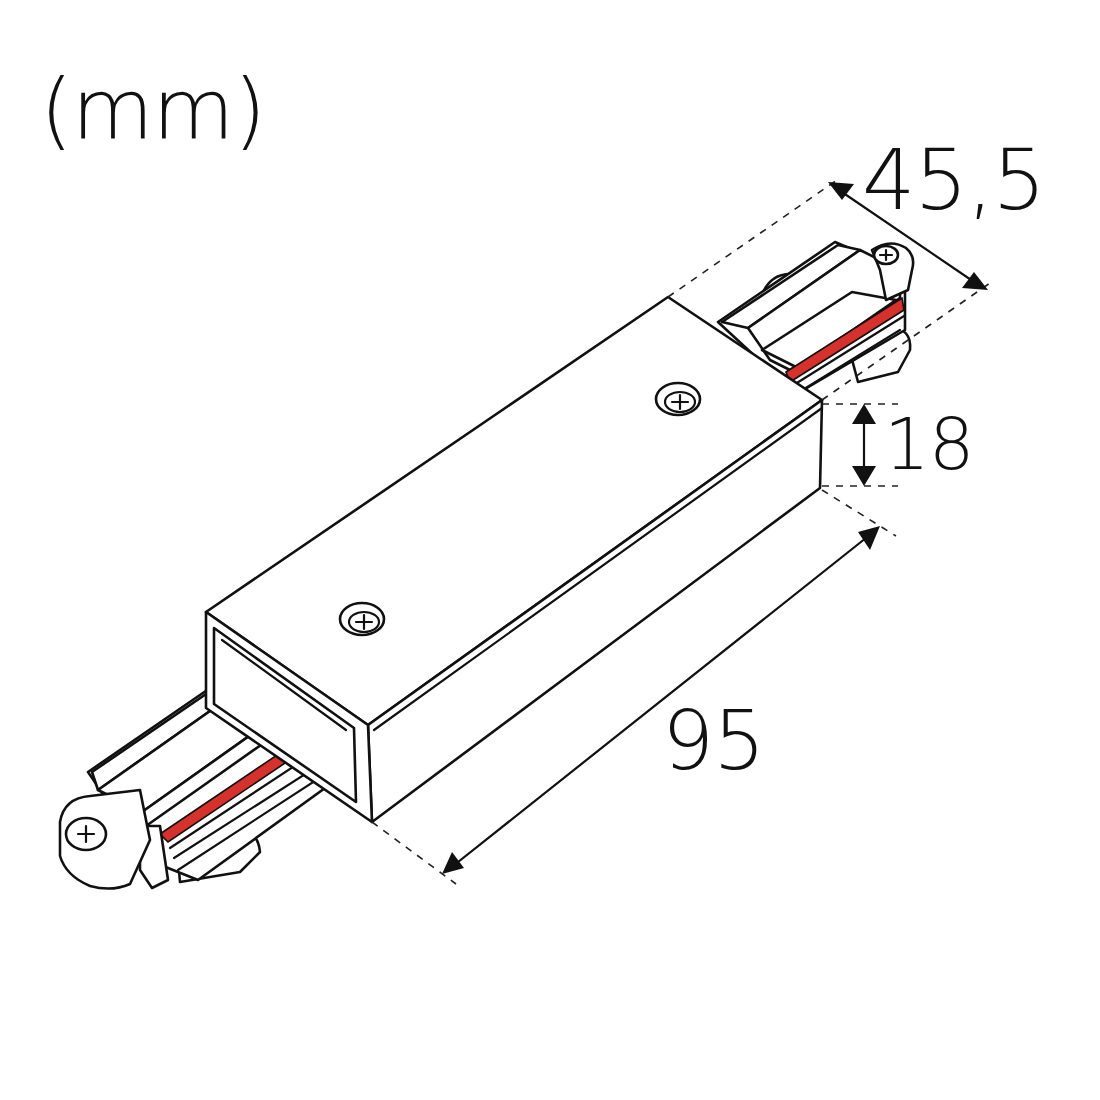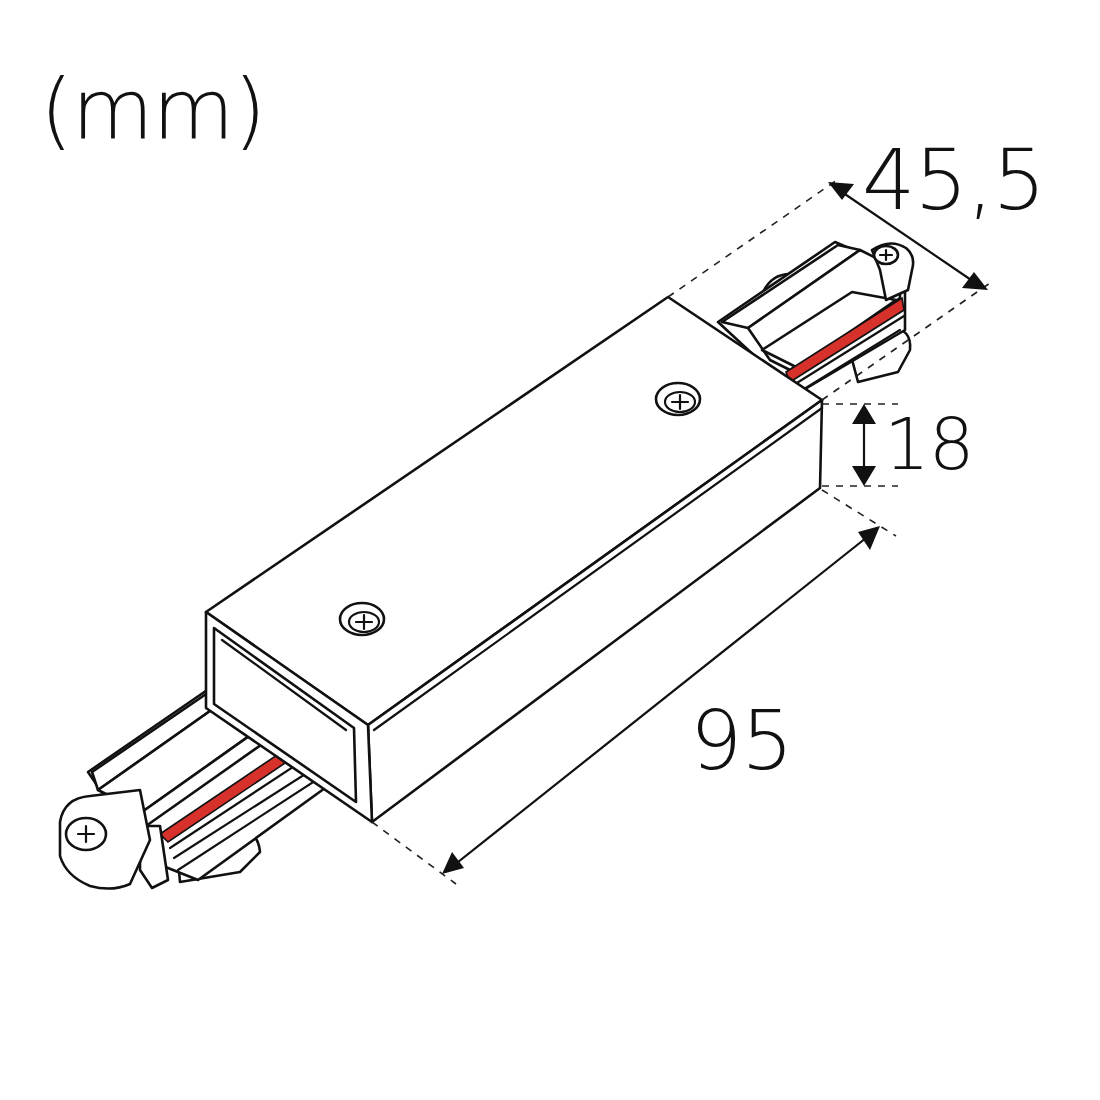--- a/index.html
+++ b/index.html
@@ -2,21 +2,21 @@
 <html><head>
 <meta charset="utf-8">
 <style>
   html, body { margin: 0; padding: 0; background: #ffffff; }
   body { width: 1100px; height: 1100px; position: relative; overflow: hidden; font-family: "DejaVu Sans", sans-serif; }
   #stage { position: absolute; left: 0; top: 0; width: 1100px; height: 928px; }
   .lbl { position: absolute; color: #111111; font-family: "DejaVu Sans", sans-serif; font-weight: 300; line-height: 1; white-space: nowrap; letter-spacing: -1px; }
   #unit-label { left: 40px; top: 68px; font-size: 84px; }
   #dim-width { left: 862px; top: 138px; font-size: 84px; }
   #dim-height { left: 884px; top: 408px; font-size: 72px; }
-  #dim-length { left: 662px; top: 700px; font-size: 82px; margin-left: 28px; }
+  #dim-length { left: 662px; top: 700px; font-size: 82px; }
   svg .ln { fill: #ffffff; stroke: #111111; stroke-width: 2.6; stroke-linejoin: round; stroke-linecap: round; }
   svg .thin { fill: none; stroke: #111111; stroke-width: 2.2; stroke-linecap: round; }
   svg .dash { fill: none; stroke: #222222; stroke-width: 1.6; stroke-dasharray: 7 7; }
   svg .arrow { fill: #111111; stroke: none; }
   svg .red { fill: #d6312b; stroke: #111111; stroke-width: 1.6; }
 </style>
 </head>
 <body>
 
 <div id="stage">

